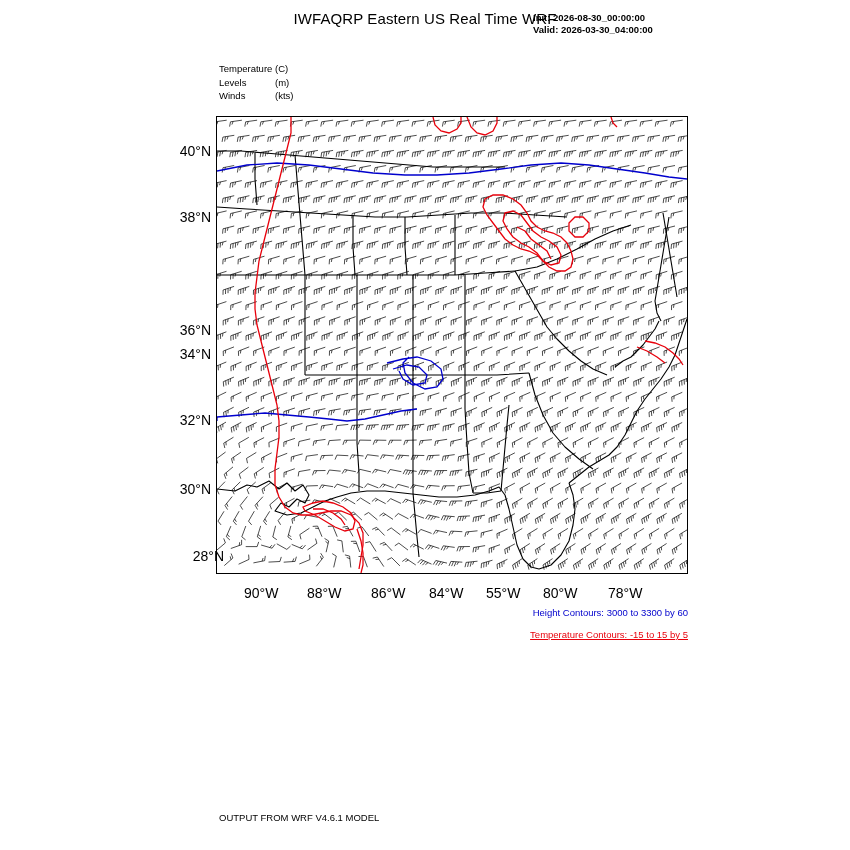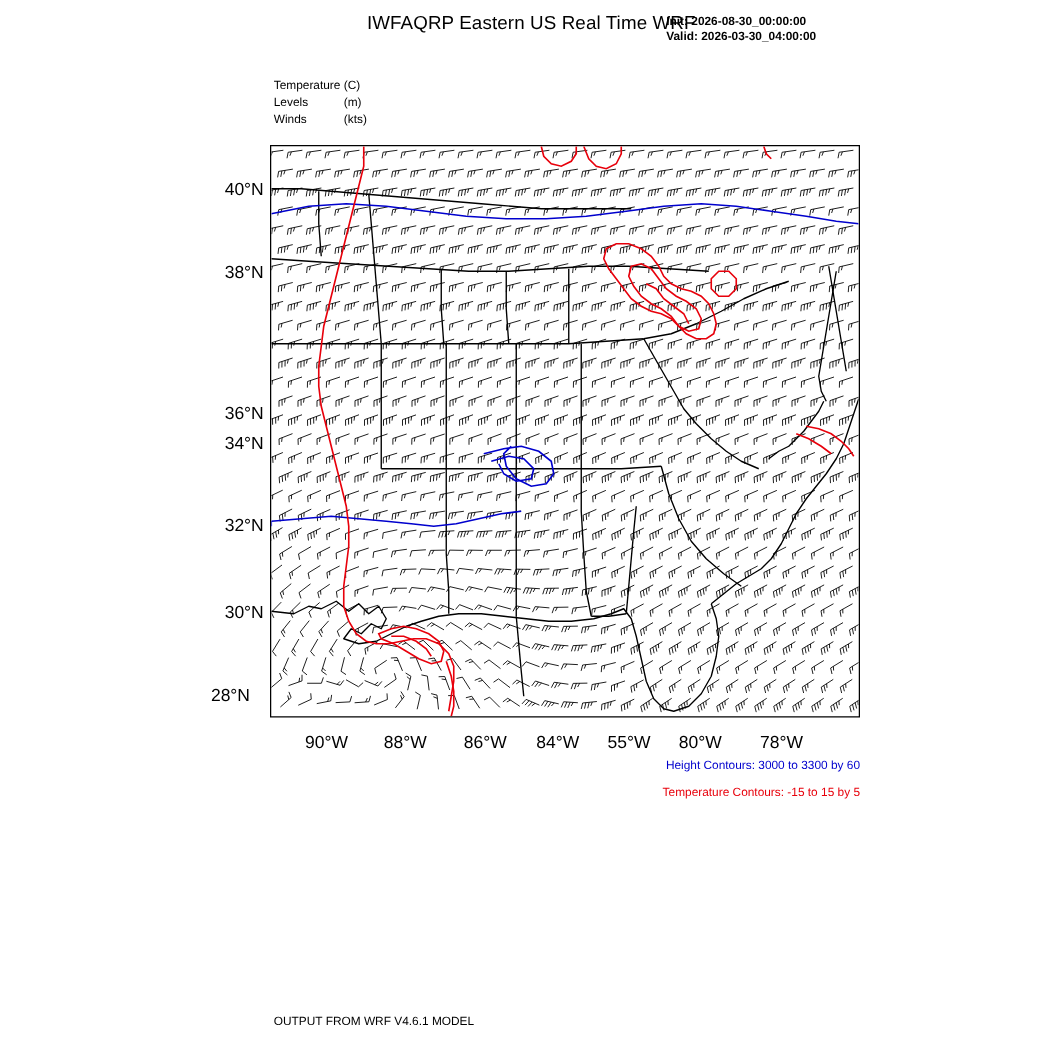--- a/index.html
+++ b/index.html
@@ -3761,28 +3761,28 @@
     </g>
   </svg>
 </div>
 
 <div class="axis-label ylab" style="left:171px; top:143px; width:40px;">40°N</div>
 <div class="axis-label ylab" style="left:171px; top:209px; width:40px;">38°N</div>
 <div class="axis-label ylab" style="left:171px; top:277px; width:40px;margin-top:45px;">36°N</div>
 <div class="axis-label ylab" style="left:171px; top:346px; width:40px;">34°N</div>
 <div class="axis-label ylab" style="left:171px; top:412px; width:40px;">32°N</div>
 <div class="axis-label ylab" style="left:171px; top:481px; width:40px;">30°N</div>
-<div class="axis-label ylab" style="left:160px; top:548px; width:40px;">28°N</div>
+<div class="axis-label ylab" style="left:184px; top:548px; width:40px;">28°N</div>
 
 <div class="axis-label" style="left:244px; top:585px;">90°W</div>
 <div class="axis-label" style="left:307px; top:585px;">88°W</div>
 <div class="axis-label" style="left:371px; top:585px;">86°W</div>
 <div class="axis-label" style="left:429px; top:585px;">84°W</div>
 <div class="axis-label" style="left:486px; top:585px;">55°W</div>
 <div class="axis-label" style="left:543px; top:585px;">80°W</div>
 <div class="axis-label" style="left:608px; top:585px;">78°W</div>
 
 <div id="height-contour-note" style="color: rgb(0, 0, 205);">Height Contours: 3000 to 3300 by 60</div>
-<div id="temp-contour-note" style="color: rgb(232, 0, 11);">Temperature Contours: -15 to 15 by 5</div>
+<div id="temp-contour-note" style="color: rgb(232, 0, 11); text-decoration: underline;">Temperature Contours: -15 to 15 by 5</div>
 
 <div id="footer">
   <div>OUTPUT FROM WRF V4.6.1 MODEL</div>
 </div>
 
 </body></html>

